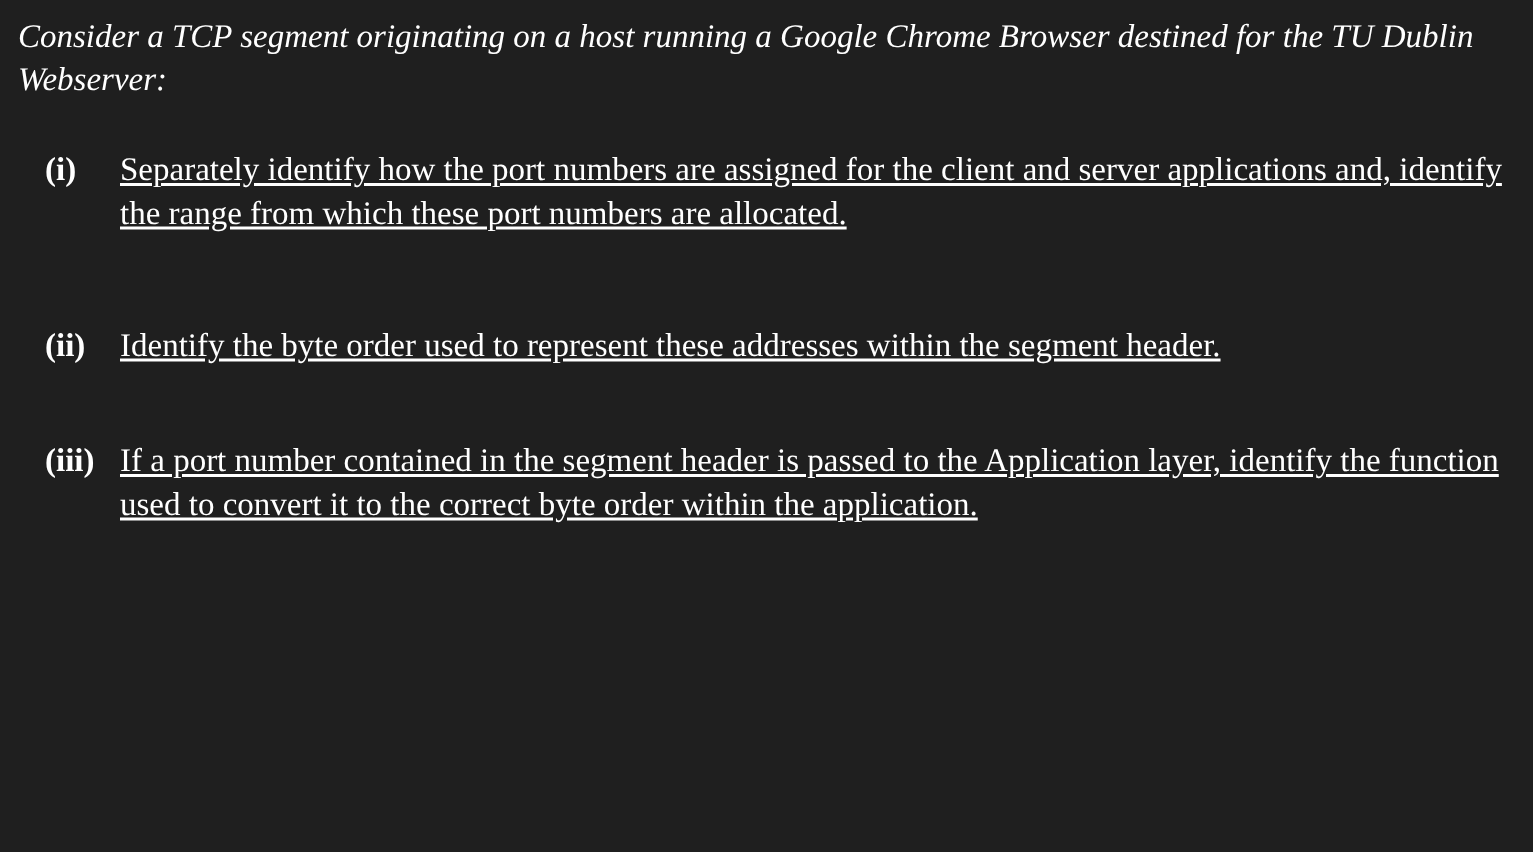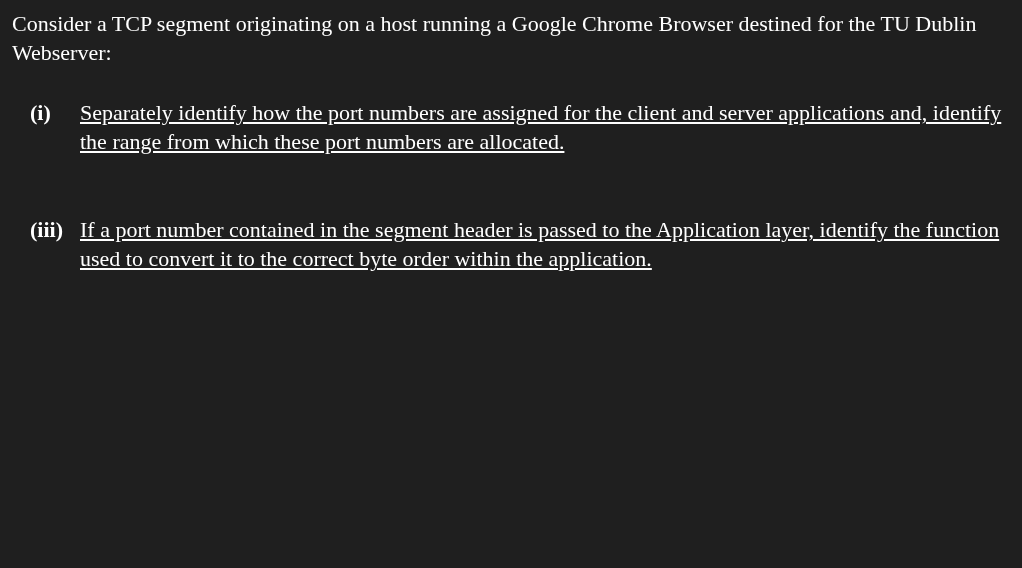--- a/index.html
+++ b/index.html
@@ -12,20 +12,21 @@
       color: #ffffff;
       font-family: Georgia, 'Times New Roman', Times, serif;
       font-size: 22px;
       line-height: 1.3;
       width: 1022px;
       height: 568px;
       padding: 10px 12px;
     }
     .intro {
       margin-bottom: 32px;
+      font-style: italic;
     }
     .question-list {
       padding-left: 18px;
     }
     .question-item {
       display: flex;
       margin-bottom: 60px;
     }
     .question-item:nth-child(2) {
       margin-bottom: 48px;
@@ -47,16 +48,20 @@
 <body>
 
 <div class="intro">Consider a TCP segment originating on a host running a Google Chrome Browser destined for the TU Dublin Webserver:</div>
 
 <div class="question-list">
   <div class="question-item">
     <div class="question-marker">(i)</div>
     <div class="question-text">Separately identify how the port numbers are assigned for the client and server applications and, identify the range from which these port numbers are allocated.</div>
   </div>
   <div class="question-item">
+    <div class="question-marker">(ii)</div>
+    <div class="question-text">Identify the byte order used to represent these addresses within the segment header.</div>
+  </div>
+  <div class="question-item">
     <div class="question-marker">(iii)</div>
     <div class="question-text">If a port number contained in the segment header is passed to the Application layer, identify the function used to convert it to the correct byte order within the application.</div>
   </div>
 </div>
 
 </body></html>

